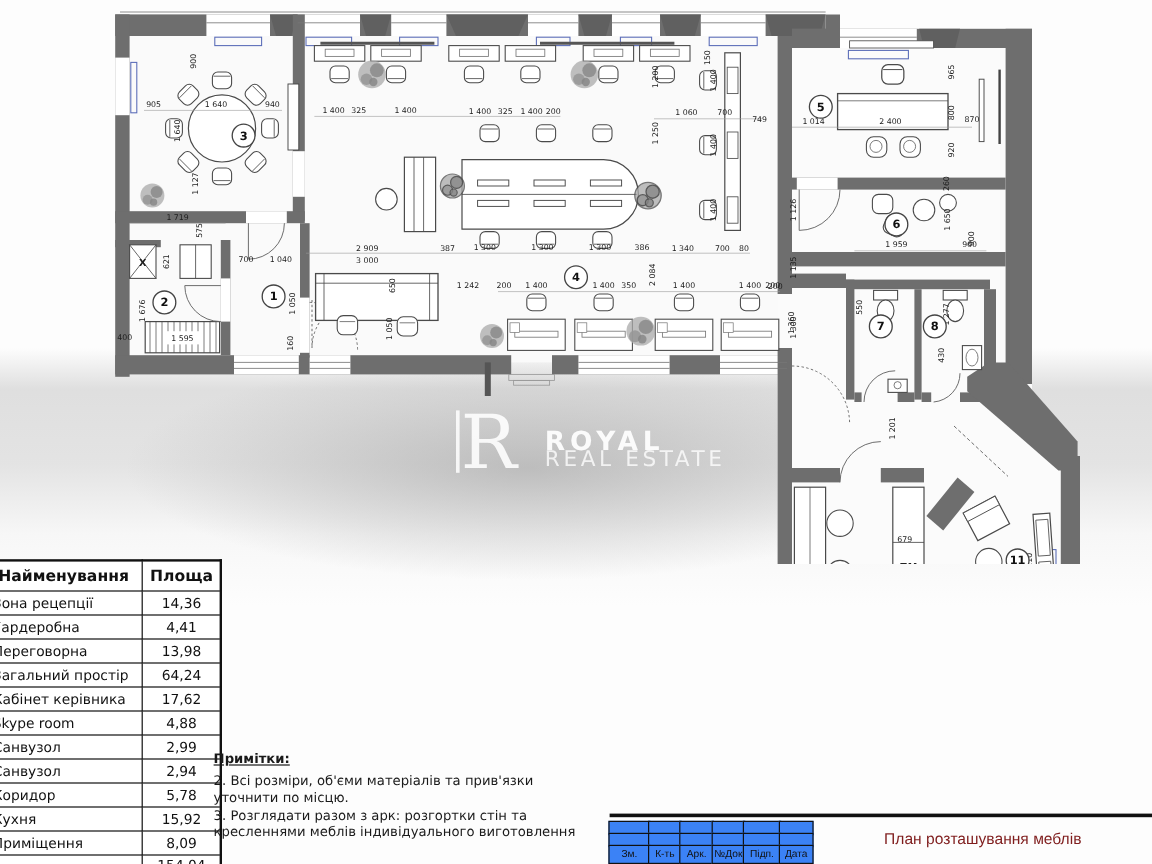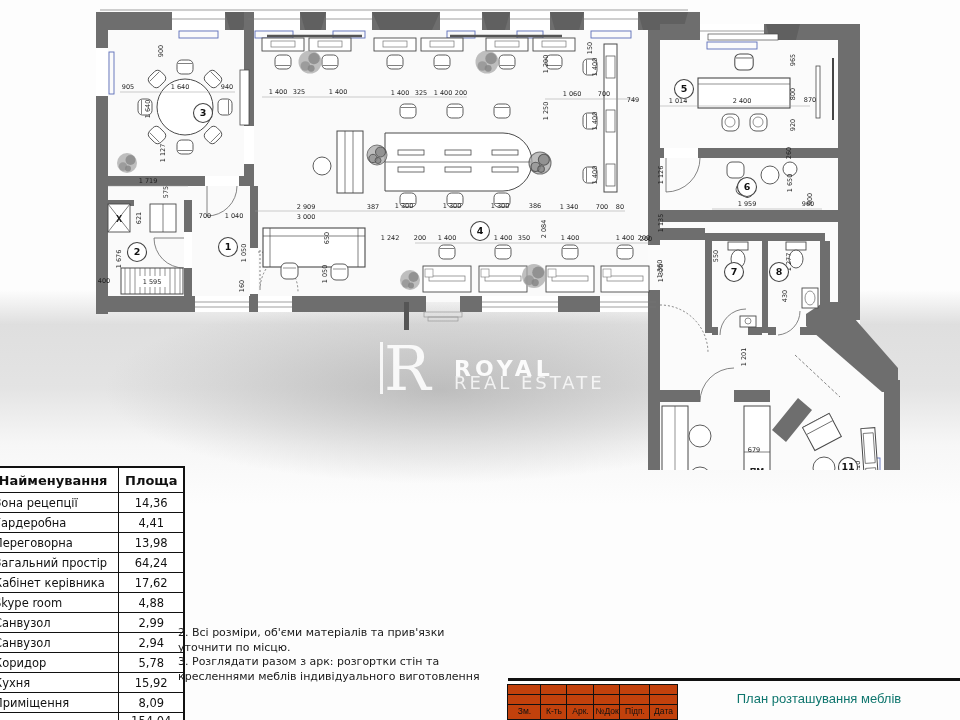--- a/index.html
+++ b/index.html
@@ -31,23 +31,23 @@
   table.area-table{border:2.2px solid #111;}
   
   .notes{position:absolute;left:178px;top:626px;width:322px;font-family:"DejaVu Sans",sans-serif;
      font-size:11px;color:#1a1a1a;line-height:1.32;}
   .notes .nt{font-weight:bold;text-decoration:underline;margin-bottom:3px;}
   
   .titleblock{position:absolute;left:508px;top:678px;width:452px;height:42px;border-top:3px solid #111;}
   .tb-grid{position:absolute;left:0;top:4px;display:grid;
      grid-template-columns:33px 26px 27px 26px 30px 27px;grid-template-rows:10px 10px 14px;}
   .tb-cell{border:1.8px solid #111;margin:-0.9px;font-family:"Liberation Sans",sans-serif;
-     font-size:8.5px;text-align:center;line-height:13px;color:#111;background:#c2410c;}
+     font-size:8.5px;text-align:center;line-height:13px;color:#111;background:#3b82f6;}
   .tb-title{position:absolute;left:170px;top:10px;width:282px;text-align:center;
-     font-family:"Liberation Sans",sans-serif;font-size:13px;color:#0f766e;}
+     font-family:"Liberation Sans",sans-serif;font-size:13px;color:#7f1d1d;}
 </style>
 </head>
 <body>
 
 <div class="canvas">
 
   <div class="wm-band"></div>
   <div class="wm">
     <div class="logo-line"></div>
     <div class="logo-r">R</div>
@@ -556,20 +556,21 @@
       </tbody>
     <tfoot>
       <tr>
         <td></td>
         <td class="num">154,04 м²</td>
       </tr>
     </tfoot>
   </table>
 
   <div class="notes">
+    <div class="nt">Примітки:</div>
     <div id="notes-list">
         <div>2. Всі розміри, об'єми матеріалів та прив'язки уточнити по місцю.</div>
         <div>3. Розглядати разом з арк: розгортки стін та кресленнями меблів індивідуального виготовлення</div>
       </div>
   </div>
 
   <div class="titleblock">
     <div class="tb-grid" id="tb-grid">
         <div class="tb-cell"></div>
         <div class="tb-cell"></div>

